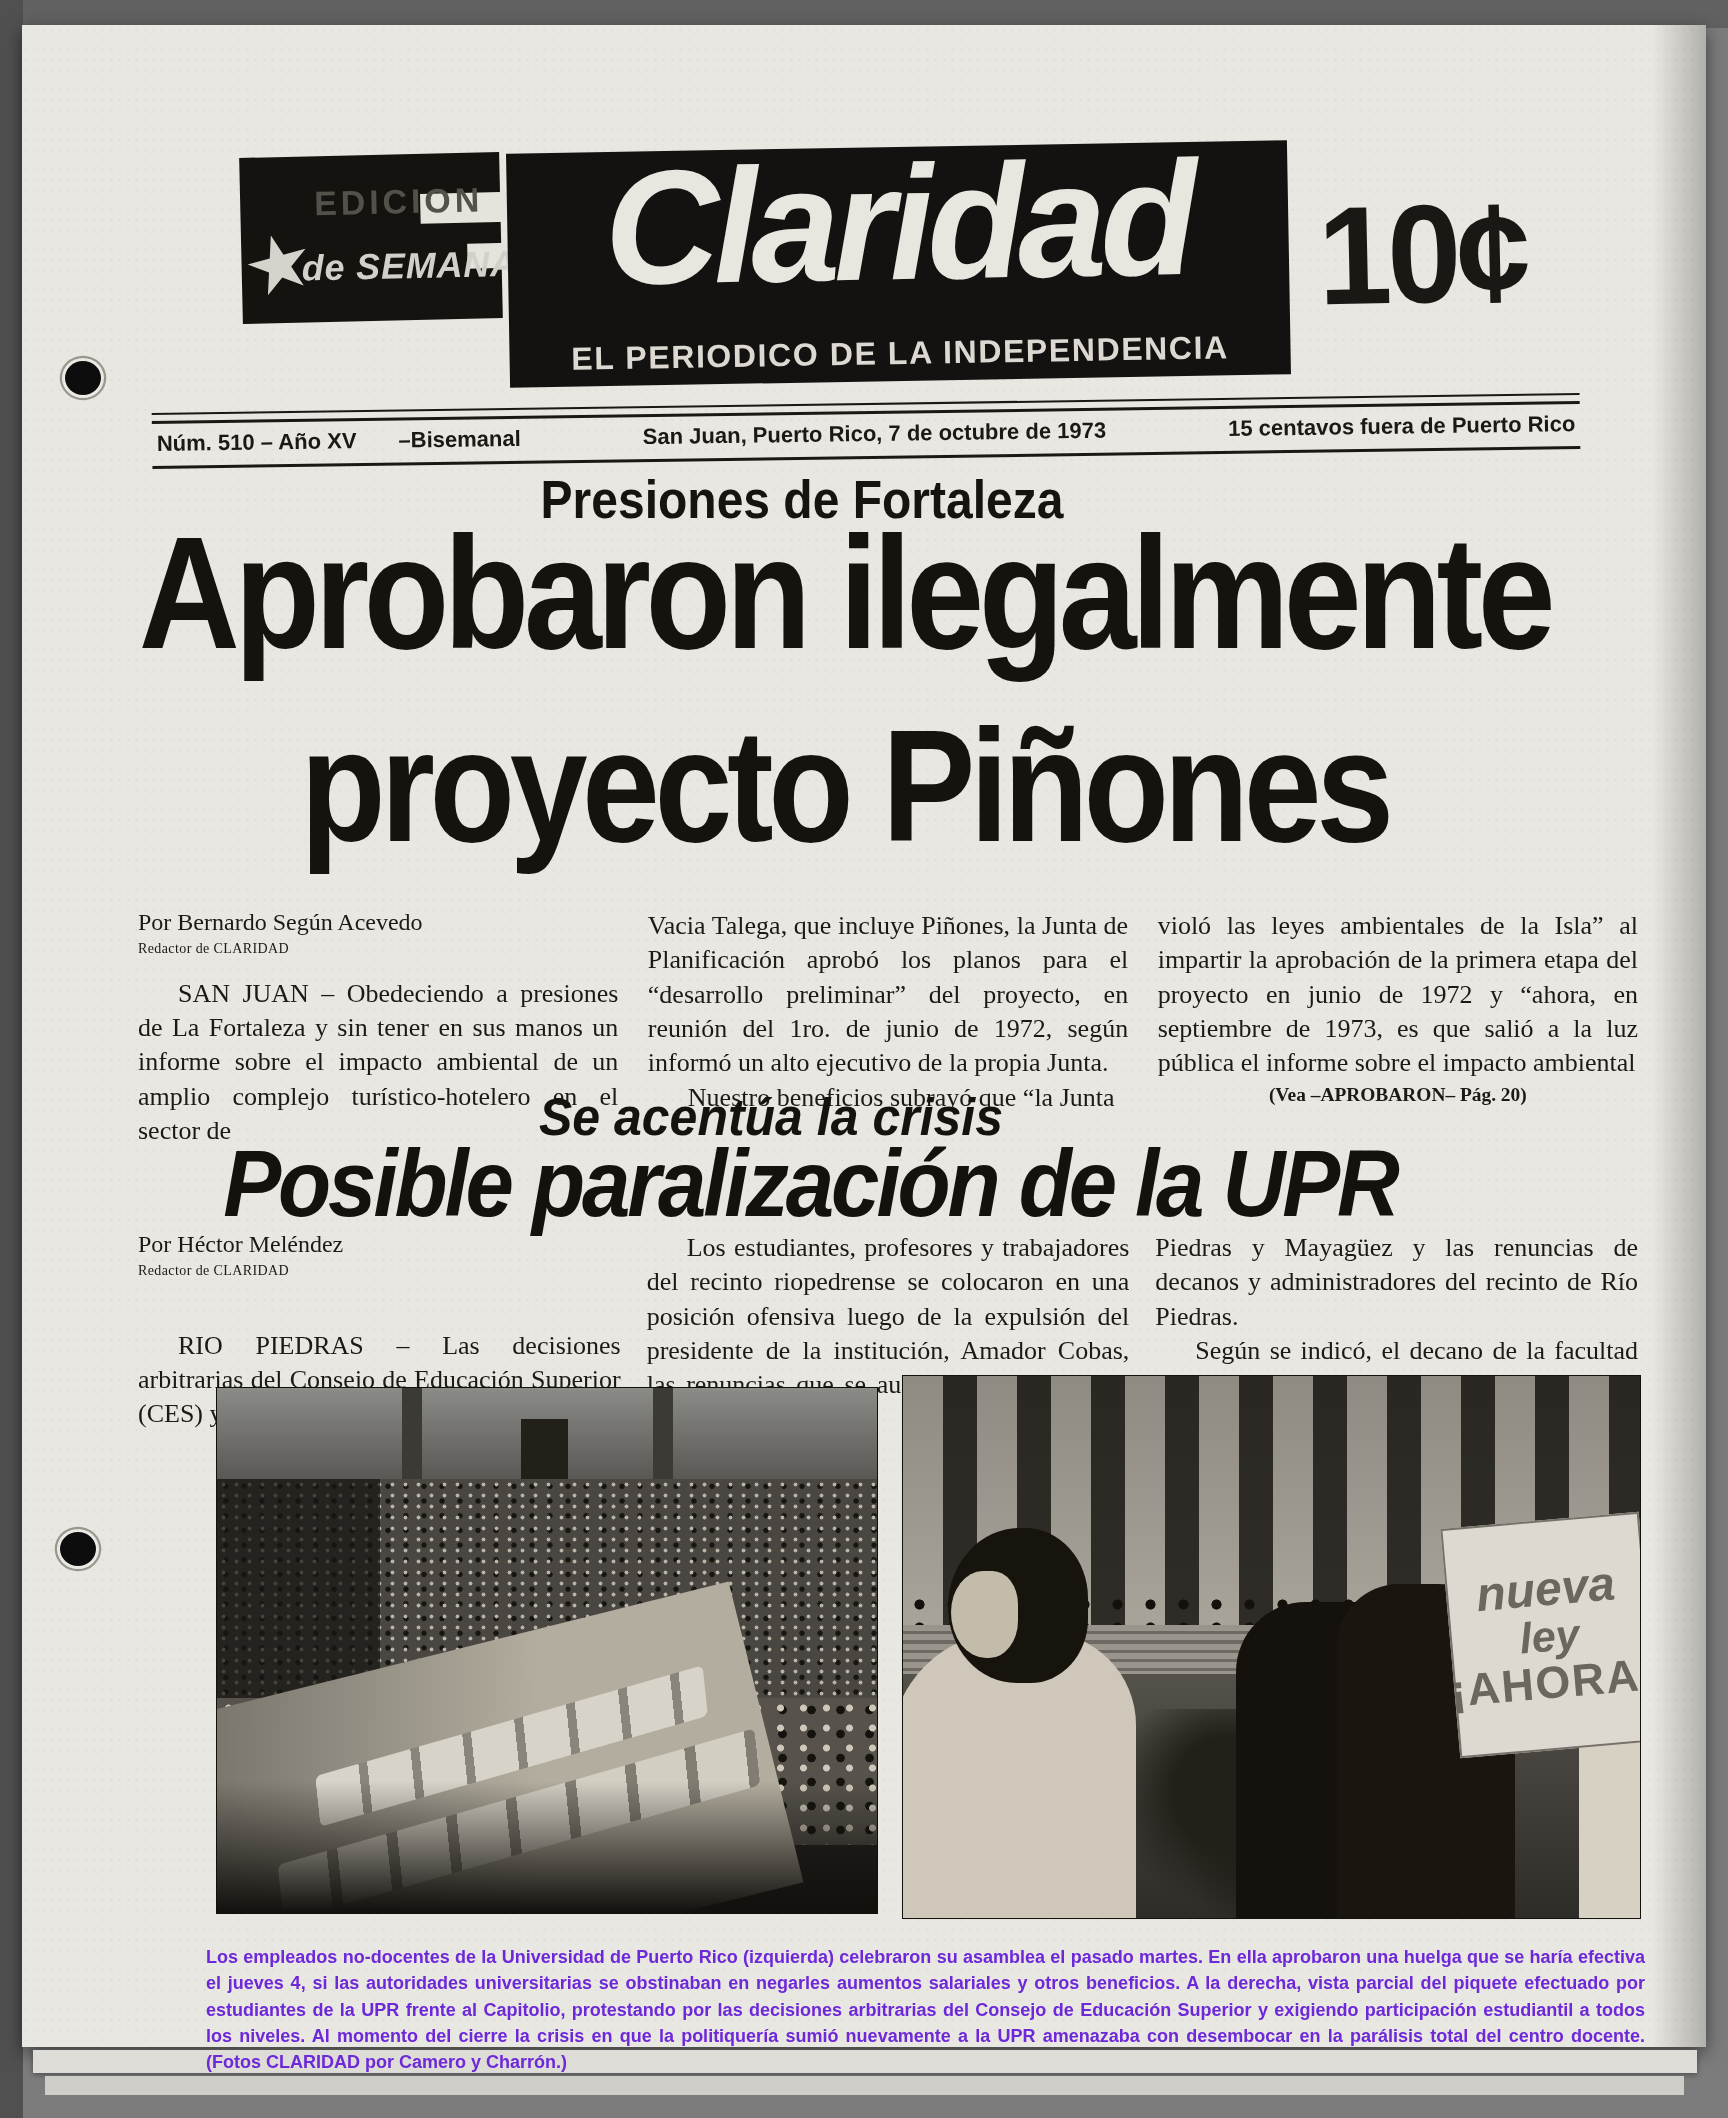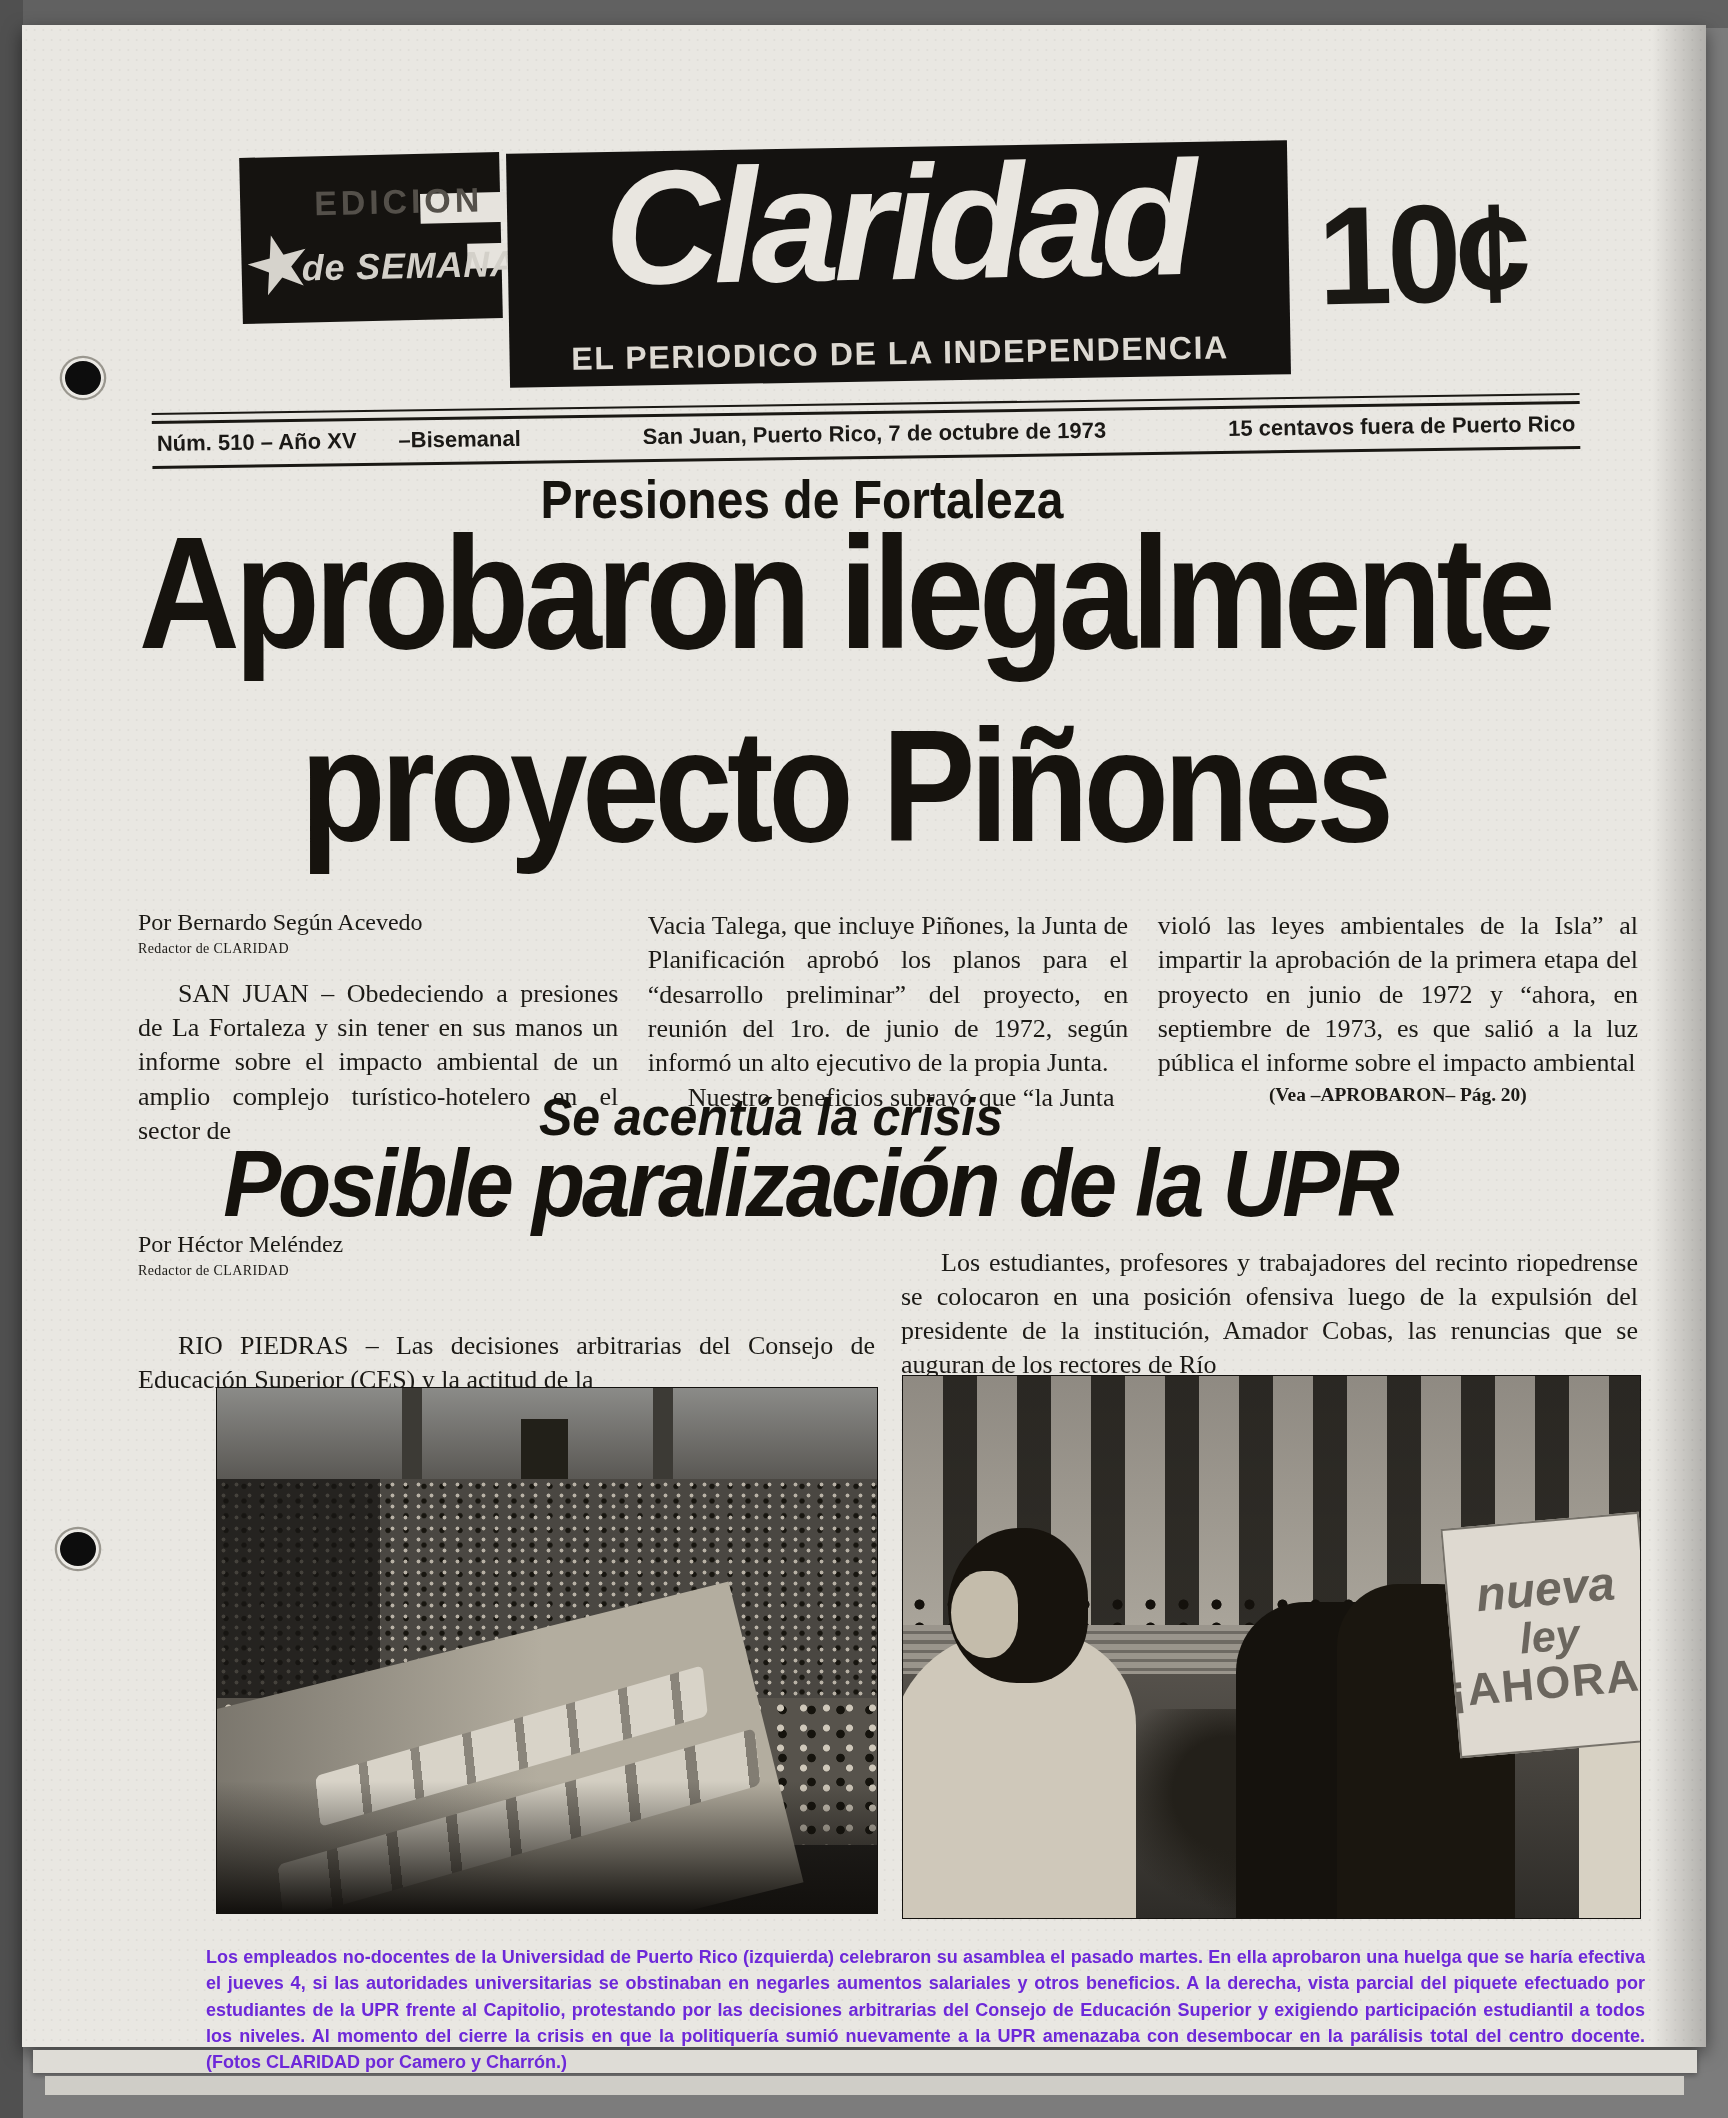--- a/index.html
+++ b/index.html
@@ -61,21 +61,21 @@
         font-size:140px;line-height:1;letter-spacing:-5.4px;color:#16130e;transform:scaleY(1.14);z-index:2;}
   .kicker2{position:absolute;left:0;right:186px;top:1064px;text-align:center;font-weight:700;
         font-style:italic;font-size:50px;color:#15130e;transform:scaleY(1.02);z-index:2;}
   .h2{position:absolute;left:47px;right:155px;top:1109px;text-align:center;font-weight:700;
         font-style:italic;font-size:87px;letter-spacing:-3.1px;color:#15120d;transform:scaleY(1.08);z-index:2;}
 
   
   .article{position:absolute;left:116px;width:1500px;display:flex;z-index:2;
         font-family:"Liberation Serif",serif;color:#1c1a16;}
   .article-1{top:884px;gap:29.5px;}
-  .article-2{top:1206px;gap:26px;align-items:center;}
+  .article-2{top:1206px;gap:26px;}
   .col{flex:1;}
   .byline{font-size:24px;margin:0 0 4.7px 0;}
   .byline-role{font-size:14px;font-weight:400;margin:0 0 20px 0;letter-spacing:0.4px;}
   .article-2 .byline-role{margin-bottom:50px;}
   .body-p{font-size:26px;line-height:1.32;text-align:justify;margin:0;}
   .indent{text-indent:40px;}
   .cont{font-size:19.4px;font-weight:700;margin:3.1px 0 0 0;}
   .cont-center{text-align:center;}
   .cont-right{text-align:right;}
 
@@ -205,20 +205,25 @@
 
     <div class="article article-2">
       <div class="col">
         <p class="byline">Por Héctor Meléndez</p>
         <p class="byline-role">Redactor de CLARIDAD</p>
         <p class="body-p indent">RIO PIEDRAS – Las decisiones arbitrarias del Consejo de Educación Superior (CES) y la actitud de la</p>
       </div>
       <div class="col">
         <p class="body-p indent">Los estudiantes, profesores y trabajadores del recinto riopedrense se colocaron en una posición ofensiva luego de la expulsión del presidente de la institución, Amador Cobas, las renuncias que se auguran de los rectores de Río</p>
       </div>
+      <div class="col">
+        <p class="body-p">Piedras y Mayagüez y las renuncias de decanos y administradores del recinto de Río Piedras.</p>
+        <p class="body-p indent">Según se indicó, el decano de la facultad de Ciencias Naturales, Ismael</p>
+        <p class="cont cont-right">(Vea –POSIBLE– Pág. 18)</p>
+      </div>
     </div>
 
     <div class="photo photo-left">
       <div class="pl-ceiling"></div>
       <div class="pl-pillar1"></div>
       <div class="pl-pillar2"></div>
       <div class="pl-door"></div>
       <div class="pl-crowd"></div>
       <div class="pl-left-dark"></div>
       <div class="pl-crowd2"></div>

